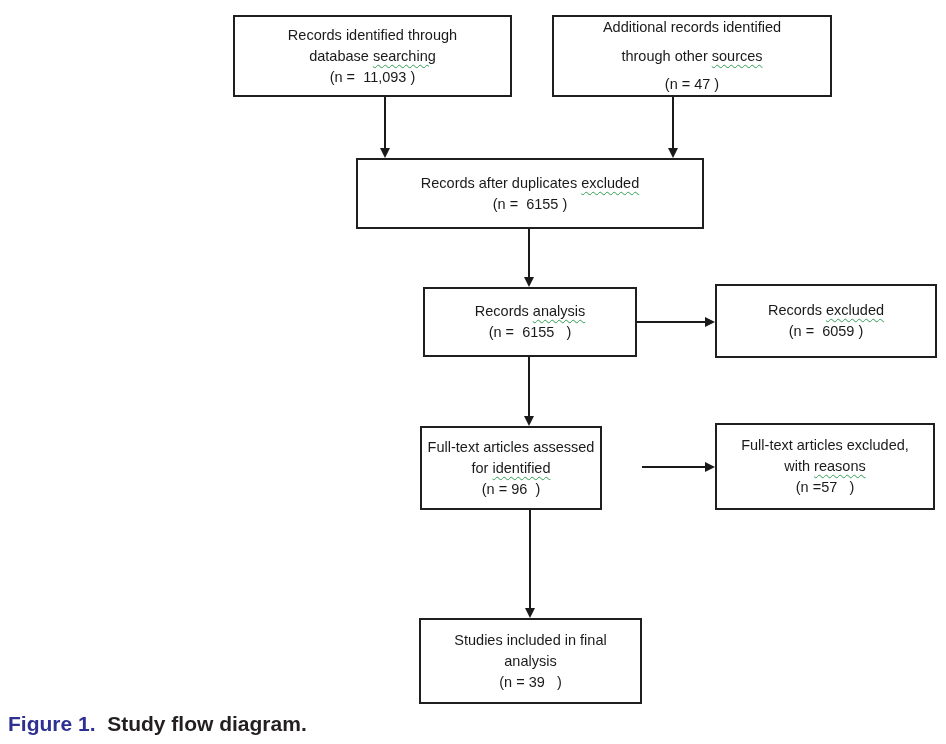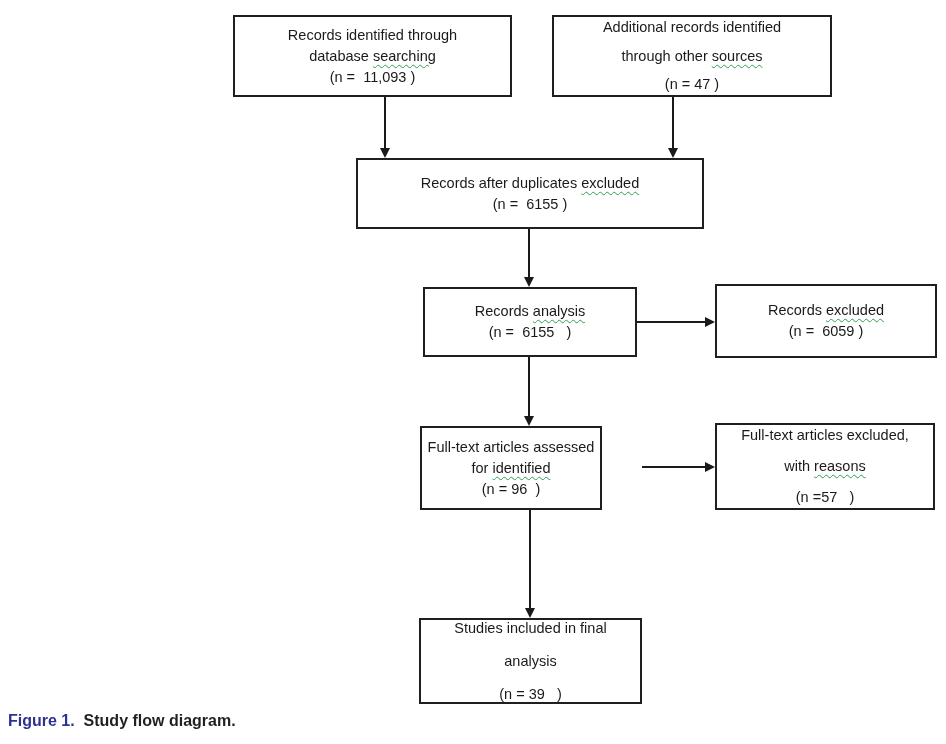--- a/index.html
+++ b/index.html
@@ -53,21 +53,21 @@
   .ah-right {
     position: absolute; width: 0; height: 0;
     border-top: 5px solid transparent;
     border-bottom: 5px solid transparent;
     border-left: 10px solid var(--arrow);
   }
   .caption {
     position: absolute;
     left: 8px;
     top: 712px;
-    font-size: 16px;
+    font-size: 21px;
     color: var(--caption-text);
     font-weight: 600;
     white-space: pre-wrap;
   }
   .caption .fig-label { color: var(--caption-label); font-weight: 700; }
 </style>
 </head>
 <body>
 
 <div id="canvas">
@@ -115,30 +115,30 @@
 
   <div class="box" style="left:420px; top:426px; width:182px; height:84px;align-items:center;">
     <div class="line"><span>Full-text articles assessed</span></div>
     <div class="line"><span>for </span><span class="wavy">identified</span></div>
     <div class="line"><span>(n = 96  )</span></div>
   </div>
 
   <div class="hline" style="left:642px; top:466px; width:63px;"></div>
   <div class="ah-right" style="left:705px; top:462px;"></div>
 
-  <div class="box" style="left:715px; top:423px; width:220px; height:87px;justify-content:space-between;">
+  <div class="box" style="left:715px; top:423px; width:220px; height:87px;">
     <div class="line"><span>Full-text articles excluded,</span></div>
     <div class="line"><span>with </span><span class="wavy">reasons</span></div>
     <div class="line"><span>(n =57   )</span></div>
   </div>
 
   <div class="vline" style="left:529px; top:510px; height:98px;"></div>
   <div class="ah-down" style="left:525px; top:608px;"></div>
 
-  <div class="box" style="left:419px; top:618px; width:223px; height:86px;gap:12px;">
+  <div class="box" style="left:419px; top:618px; width:223px; height:86px;">
     <div class="line"><span>Studies included in final</span></div>
     <div class="line"><span>analysis</span></div>
     <div class="line"><span>(n = 39   )</span></div>
   </div>
 
   <div class="caption"><span class="fig-label">Figure 1.</span><span>  Study flow diagram.</span></div>
 
 </div>
 
 </body></html>

